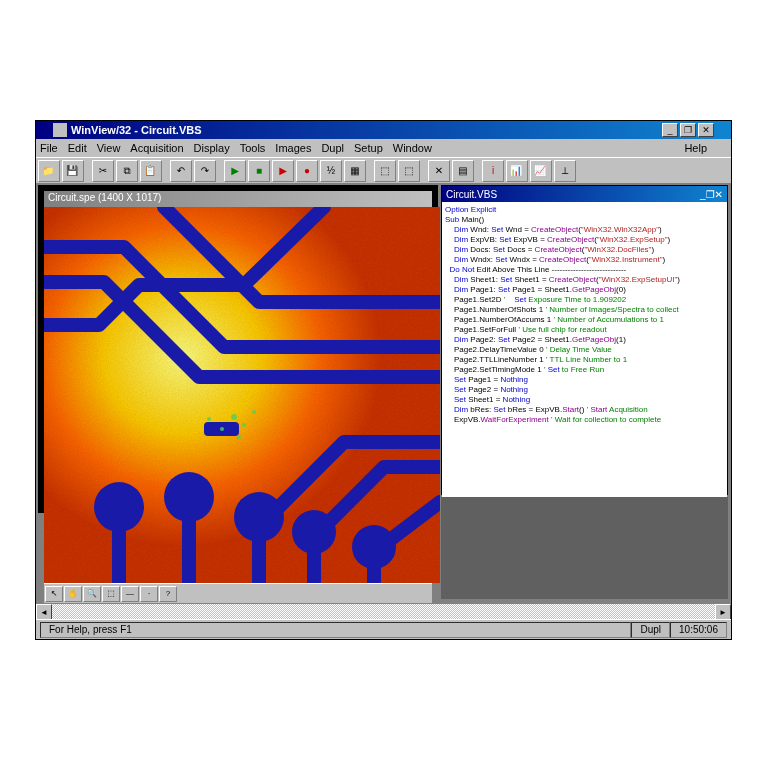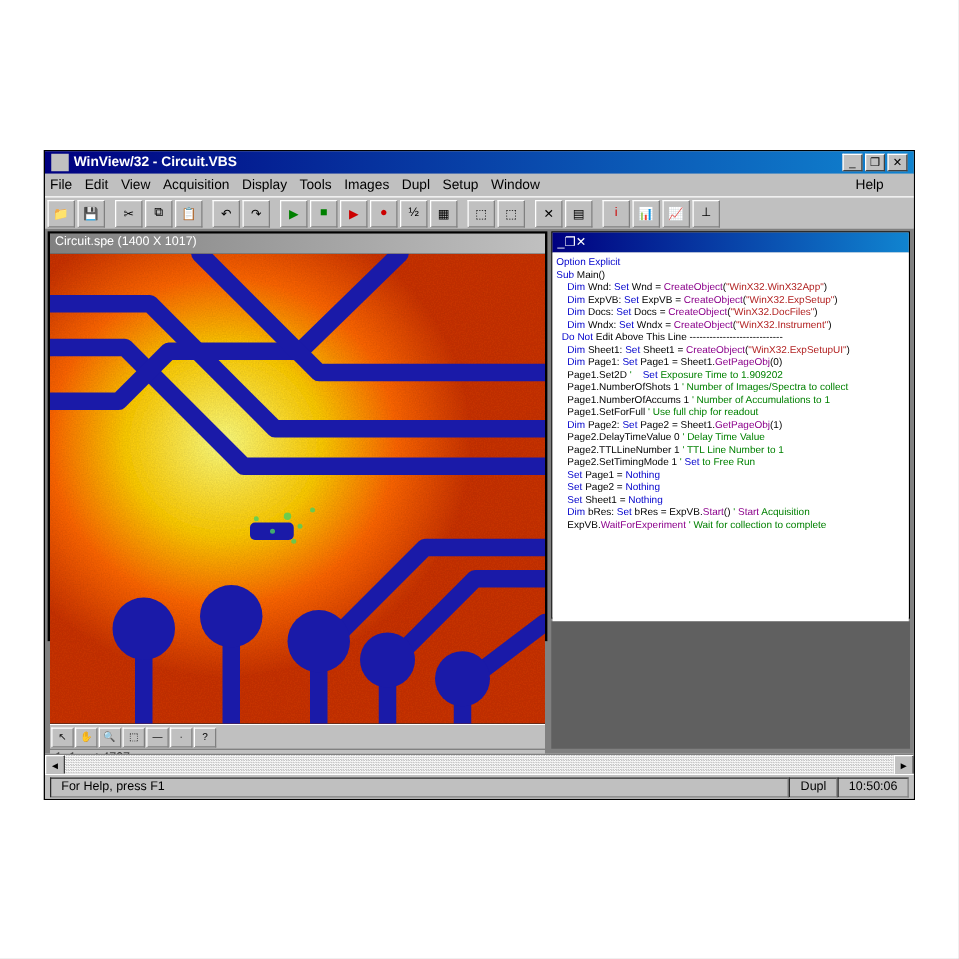--- a/index.html
+++ b/index.html
@@ -1,29 +1,29 @@
 <!DOCTYPE html>
 <html><head>
 <meta charset="utf-8">
 <style>
 * { margin: 0; padding: 0; box-sizing: border-box; font-family: "MS Sans Serif", Arial, sans-serif; }
 body { background: #fff; width: 767px; height: 767px; position: relative; }
 .app-window { position: absolute; top: 120px; left: 35px; width: 697px; height: 520px; background: #c0c0c0; border: 1px solid #000; }
-.titlebar { height: 18px; background: linear-gradient(90deg, #000080 0%, #1084d0 100%); color: #fff; font-size: 11px; display: flex; align-items: center; padding: 0 5px; }
+.titlebar { height: 18px; background: linear-gradient(90deg, #000080 0%, #1084d0 100%); color: #fff; font-size: 11px; display: flex; align-items: center; padding: 0 17px; }
 .titlebar .icon { width: 14px; height: 14px; background: #c0c0c0; margin-right: 4px; }
 .titlebar .title { flex: 1; font-weight: bold; }
 .titlebar .wbtn { width: 16px; height: 14px; background: #c0c0c0; border-top: 1px solid #fff; border-left: 1px solid #fff; border-right: 1px solid #404040; border-bottom: 1px solid #404040; margin-left: 2px; font-size: 9px; display: flex; align-items: center; justify-content: center; color: #000; cursor: pointer; }
 .menubar { height: 18px; background: #c0c0c0; display: flex; font-size: 11px; align-items: center; padding: 0 4px; }
 .menubar span { margin-right: 10px; cursor: pointer; }
 .menubar .help { margin-left: auto; margin-right: 20px; }
 .toolbar { height: 26px; background: #c0c0c0; border-top: 1px solid #fff; display: flex; align-items: center; padding: 2px; gap: 2px; }
 .tbtn { width: 22px; height: 22px; background: #c0c0c0; border-top: 1px solid #fff; border-left: 1px solid #fff; border-right: 1px solid #808080; border-bottom: 1px solid #808080; display: flex; align-items: center; justify-content: center; font-size: 10px; cursor: pointer; }
 .tsep { width: 4px; }
 .workspace { position: relative; height: 420px; background: #808080; }
-.img-window { position: absolute; top: 2px; left: 2px; width: 400px; height: 328px; background: #c0c0c0; border: 2px solid #000000; }
+.img-window { position: absolute; top: 2px; left: 2px; width: 400px; height: 328px; background: #c0c0c0; border: 6px solid #000000; }
 .img-titlebar { height: 16px; background: linear-gradient(90deg, #808080 0%, #c0c0c0 100%); color: #fff; font-size: 10px; padding: 1px 4px; }
 .img-viewport { position: relative; width: 396px; height: 376px; background: #000; overflow: hidden; }
 .pcb-svg { width: 100%; height: 100%; display: block; }
 .img-toolbar { height: 20px; background: #c0c0c0; display: flex; align-items: center; padding: 1px; gap: 1px; border-top: 1px solid #fff; }
 .stbtn { width: 18px; height: 16px; background: #c0c0c0; border-top: 1px solid #fff; border-left: 1px solid #fff; border-right: 1px solid #808080; border-bottom: 1px solid #808080; cursor: pointer; font-size: 8px; display: flex; align-items: center; justify-content: center; }
 .img-status { height: 16px; background: #c0c0c0; font-size: 10px; padding: 1px 4px; border-top: 1px solid #808080; display: flex; gap: 10px; }
 .code-window { position: absolute; top: 2px; left: 405px; width: 287px; height: 310px; background: #c0c0c0; border: 1px solid #000; }
 .code-titlebar { height: 16px; background: linear-gradient(90deg, #000080 0%, #1084d0 100%); color: #fff; font-size: 10px; padding: 1px 4px; display: flex; align-items: center; }
 .code-titlebar .title { flex: 1; }
 .code-content { background: #fff; height: 348px; font-family: "Courier New", monospace; font-size: 8px; line-height: 10px; padding: 3px; overflow: hidden; white-space: pre; }
@@ -157,20 +157,21 @@
         <div class="stbtn">?</div>
       </div>
       <div class="img-status">
         <span>1: 1</span>
         <span>at 4797</span>
       </div>
     </div>
 
     <div class="code-window">
       <div class="code-titlebar">
+        <span class="title">Circuit.VBS</span>
         <div class="wbtn">_</div>
         <div class="wbtn">❐</div>
         <div class="wbtn">✕</div>
       </div>
       <div class="code-content" id="code-content"><div class="code-line"><span class="kw">Option</span> <span class="kw">Explicit</span></div><div class="code-line"><span class="kw">Sub</span> Main()</div><div class="code-line">    <span class="kw">Dim</span> Wnd: <span class="kw">Set</span> Wnd = <span class="lit">CreateObject</span>(<span class="str">"WinX32.WinX32App"</span>)</div><div class="code-line">    <span class="kw">Dim</span> ExpVB: <span class="kw">Set</span> ExpVB = <span class="lit">CreateObject</span>(<span class="str">"WinX32.ExpSetup"</span>)</div><div class="code-line">    <span class="kw">Dim</span> Docs: <span class="kw">Set</span> Docs = <span class="lit">CreateObject</span>(<span class="str">"WinX32.DocFiles"</span>)</div><div class="code-line">    <span class="kw">Dim</span> Wndx: <span class="kw">Set</span> Wndx = <span class="lit">CreateObject</span>(<span class="str">"WinX32.Instrument"</span>)</div><div class="code-line">  <span class="kw">Do</span> <span class="kw">Not</span> Edit Above This Line ----------------------------</div><div class="code-line">    <span class="kw">Dim</span> Sheet1: <span class="kw">Set</span> Sheet1 = <span class="lit">CreateObject</span>(<span class="str">"WinX32.ExpSetupUI"</span>)</div><div class="code-line">    <span class="kw">Dim</span> Page1: <span class="kw">Set</span> Page1 = Sheet1.<span class="lit">GetPageObj</span>(0)</div><div class="code-line">    Page1.Set2D <span class="cm">'    <span class="kw">Set</span> Exposure Time to 1.909202</span></div><div class="code-line">    Page1.NumberOfShots 1 <span class="cm">' Number of Images/Spectra to collect</span></div><div class="code-line">    Page1.NumberOfAccums 1 <span class="cm">' Number of Accumulations to 1</span></div><div class="code-line">    Page1.SetForFull <span class="cm">' Use full chip for readout</span></div><div class="code-line">    <span class="kw">Dim</span> Page2: <span class="kw">Set</span> Page2 = Sheet1.<span class="lit">GetPageObj</span>(1)</div><div class="code-line">    Page2.DelayTimeValue 0 <span class="cm">' Delay Time Value</span></div><div class="code-line">    Page2.TTLLineNumber 1 <span class="cm">' TTL Line Number to 1</span></div><div class="code-line">    Page2.SetTimingMode 1 <span class="cm">' <span class="kw">Set</span> to Free Run</span></div><div class="code-line">    <span class="kw">Set</span> Page1 = <span class="kw">Nothing</span></div><div class="code-line">    <span class="kw">Set</span> Page2 = <span class="kw">Nothing</span></div><div class="code-line">    <span class="kw">Set</span> Sheet1 = <span class="kw">Nothing</span></div><div class="code-line">    <span class="kw">Dim</span> bRes: <span class="kw">Set</span> bRes = ExpVB.<span class="lit">Start</span>() <span class="cm">' <span class="lit">Start</span> Acquisition</span></div><div class="code-line">    ExpVB.<span class="lit">WaitForExperiment</span> <span class="cm">' Wait for collection to complete</span></div></div>
       <div class="code-toolbar">
         <div class="stbtn" style="color:#008000">▶</div>
         <div class="stbtn" style="color:#cc0000">■</div>
         <div class="stbtn">⇥</div>
         <div class="stbtn">●</div>

